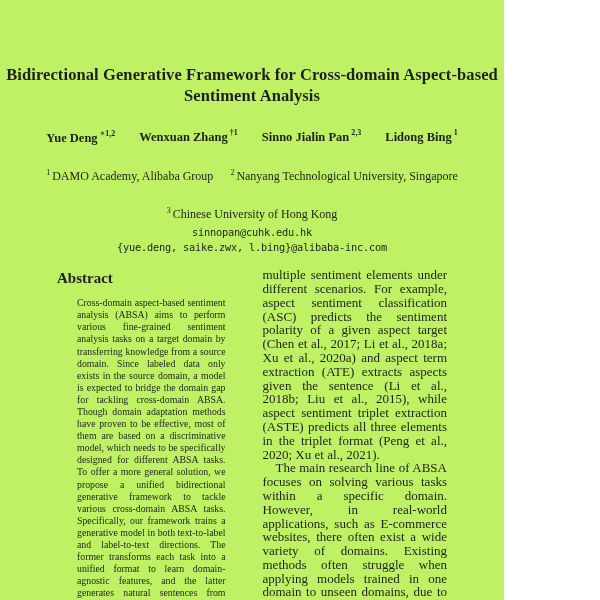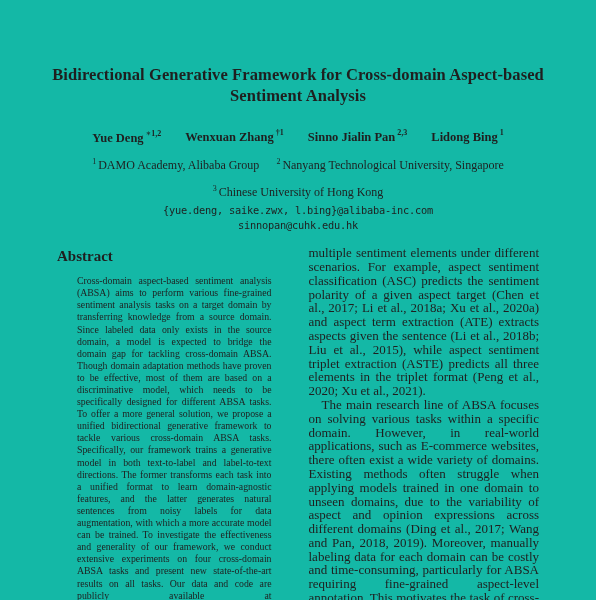--- a/index.html
+++ b/index.html
@@ -1,37 +1,37 @@
 <!DOCTYPE html>
 <html><head>
 <meta charset="utf-8">
 <style>
   html, body { margin: 0; padding: 0; background: #ffffff; }
   .page {
     position: relative;
-    width: 596px;
+    width: 504px;
     height: 600px;
     overflow: hidden;
-    background: #14b8a6;
+    background: #bef264;
     color: #1f1f1f;
     font-family: "Liberation Serif", "DejaVu Serif", serif;
   }
   .header { text-align: center; padding-top: 64px; }
   .title { margin: 0; font-size: 16.5px; line-height: 21px; font-weight: bold; letter-spacing: 0.1px; }
   .title-line { display: block; }
   .authors {
     margin-top: 23px;
     font-size: 12.5px;
     font-weight: bold;
     display: flex;
     justify-content: center;
     gap: 24px;
   }
   .author sup { font-size: 8px; font-weight: bold; margin-left: 2px; position: relative; top: -1px; }
-  .affil { font-size: 12px; line-height: 16px; margin-top: 8px; font-weight: normal; }
+  .affil { font-size: 12px; line-height: 16px; margin-top: 19px; font-weight: normal; }
   .affil sup { font-size: 8px; }
   .affil-part + .affil-part { margin-left: 14px; }
   .affil-part sup { margin-right: 2px; }
   .emails { margin-top: 3px; }
   .mono { font-family: "DejaVu Sans Mono", "Liberation Mono", monospace; }
   .email-line { font-size: 10.3px; line-height: 14.5px; letter-spacing: -0.2px; }
   .columns { display: flex; gap: 21px; padding: 0 57px; margin-top: 14px; }
   .col { width: 232px; }
   .abstract-heading { margin: 2px 0 10px; font-size: 15px; font-weight: bold; }
   .abstract-body {
@@ -67,22 +67,22 @@
 
     <div class="affil">
       <span class="affil-part"><sup>1</sup><span>DAMO Academy, Alibaba Group</span></span>
       <span class="affil-part"><sup>2</sup><span>Nanyang Technological University, Singapore</span></span>
     </div>
     <div class="affil">
       <span class="affil-part"><sup>3</sup><span>Chinese University of Hong Kong</span></span>
     </div>
 
     <div class="emails">
+      <div class="email-line mono">sinnopan@cuhk.edu.hk</div>
       <div class="email-line mono">{yue.deng, saike.zwx, l.bing}@alibaba-inc.com</div>
-      <div class="email-line mono">sinnopan@cuhk.edu.hk</div>
     </div>
   </header>
 
   <main class="columns">
 
     <section class="col left">
       <h2 class="abstract-heading">Abstract</h2>
       <p class="abstract-body"><span>Cross-domain aspect-based sentiment analysis (ABSA) aims to perform various fine-grained sentiment analysis tasks on a target domain by transferring knowledge from a source domain. Since labeled data only exists in the source domain, a model is expected to bridge the domain gap for tackling cross-domain ABSA. Though domain adaptation methods have proven to be effective, most of them are based on a discriminative model, which needs to be specifically designed for different ABSA tasks. To offer a more general solution, we propose a unified bidirectional generative framework to tackle various cross-domain ABSA tasks. Specifically, our framework trains a generative model in both text-to-label and label-to-text directions. The former transforms each task into a unified format to learn domain-agnostic features, and the latter generates natural sentences from noisy labels for data augmentation, with which a more accurate model can be trained. To investigate the effectiveness and generality of our framework, we conduct extensive experiments on four cross-domain ABSA tasks and present new state-of-the-art results on all tasks. Our data and code are publicly available at</span>
         <a class="mono url" href="#">https://github.com/DAMO-NLP-SG/BGCA.</a></p>
 

